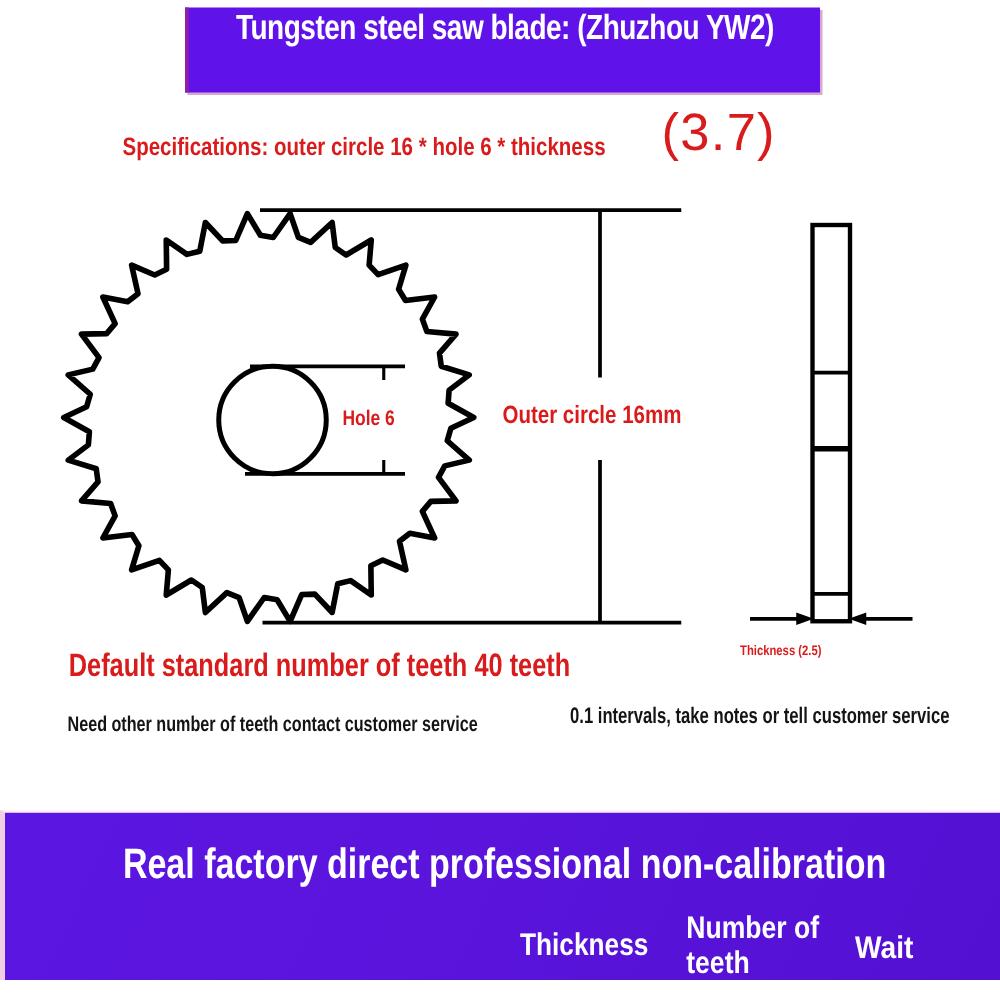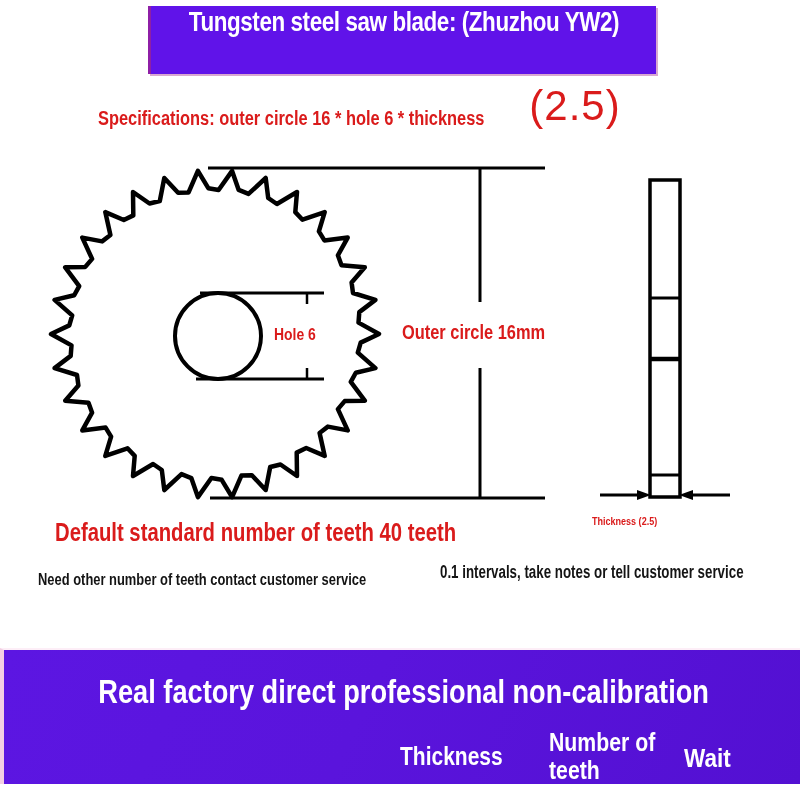--- a/index.html
+++ b/index.html
@@ -39,53 +39,53 @@
   .spec-value{font-size:42px;font-weight:400;margin-left:-40px;letter-spacing:1px;}
 
   
   .drawing{left:0;top:140px;width:800px;height:380px;}
   .red-label{color:var(--accent-red);font-weight:bold;line-height:1;}
   .hole-label{left:274px;top:326px;font-size:17px;}
   .outer-label{left:402px;top:322px;font-size:20px;}
   .thickness-label{left:592px;top:516px;font-size:11px;}
 
   .teeth-default{left:55px;top:517px;font-size:26px;font-weight:bold;color:var(--accent-red);}
-  .black-note{color:var(--ink);font-weight:bold;}
+  .black-note{color:var(--ink);font-weight:bold;margin-left:16px;}
   .contact-note{left:38px;top:570px;font-size:17px;}
   .interval-note{left:440px;top:562px;font-size:18px;}
 
   
   .footer-banner{
     left:0;top:648px;width:800px;height:136px;
     background:linear-gradient(115deg,#5c16e2 0%,var(--footer-purple) 45%,#5310d2 100%);
     border-left:4px solid #f3cfe3;
     border-top:2px solid #fdeef7;
     box-sizing:border-box;
     color:#ffffff;
   }
   .footer-headline{
     position:absolute;left:0;top:22px;width:800px;text-align:center;
     font-size:34px;font-weight:bold;
   }
   .footer-item{position:absolute;font-size:25px;font-weight:bold;line-height:1.12;}
   .fi0{left:53px;top:92px;}
-  .fi1{left:396px;top:92px;}
+  .fi1{left:412px;top:92px;}
   .fi2{left:545px;top:78px;width:150px;transform:scaleX(0.85);transform-origin:0 50%;}
   .fi3{left:680px;top:94px;}
 </style>
 </head>
 <body>
 
 <div class="abs top-banner">
   <span class="title cond-c">Tungsten steel saw blade: (Zhuzhou YW2)</span>
 </div>
 
 <div class="abs spec-line">
   <span class="spec-label cond">Specifications: outer circle 16 * hole 6 * thickness</span>
-  <span class="spec-value">(2.5)</span>
+  <span class="spec-value">(3.7)</span>
 </div>
 
 <svg class="abs drawing" viewBox="0 140 800 380" width="800" height="380" xmlns="http://www.w3.org/2000/svg">
 
   <path id="blade-path" d="M379.0,334.0 L360.7,342.6 L357.8,352.6 L375.4,368.1 L355.8,372.7 L350.8,381.9 L364.8,400.7 L344.7,401.1 L337.9,409.1 L347.7,430.4 L327.9,426.6 L319.6,433.0 L324.7,455.9 L306.2,448.0 L296.7,452.6 L297.0,476.0 L280.5,464.5 L270.2,467.0 L265.7,490.0 L251.9,475.3 L241.4,475.6 L232.1,497.1 L221.7,479.8 L211.4,478.0 L197.9,497.1 L191.3,478.1 L181.5,474.1 L164.3,490.0 L161.8,470.0 L153.1,464.0 L133.0,476.0 L134.7,455.9 L127.5,448.3 L105.3,455.9 L111.1,436.6 L105.6,427.6 L82.3,430.4 L92.1,412.7 L88.5,402.8 L65.2,400.7 L78.4,385.5 L77.0,375.0 L54.6,368.1 L70.7,355.9 L71.5,345.4 L51.0,334.0 L69.3,325.4 L72.2,315.4 L54.6,299.9 L74.2,295.3 L79.2,286.1 L65.2,267.3 L85.3,266.9 L92.1,258.9 L82.3,237.6 L102.1,241.4 L110.4,235.0 L105.3,212.1 L123.8,220.0 L133.3,215.4 L133.0,192.0 L149.5,203.5 L159.8,201.0 L164.3,178.0 L178.1,192.7 L188.6,192.4 L197.9,170.9 L208.3,188.2 L218.6,190.0 L232.1,170.9 L238.7,189.9 L248.5,193.9 L265.7,178.0 L268.2,198.0 L276.9,204.0 L297.0,192.0 L295.3,212.1 L302.5,219.7 L324.7,212.1 L318.9,231.4 L324.4,240.4 L347.7,237.6 L337.9,255.3 L341.5,265.2 L364.8,267.3 L351.6,282.5 L353.0,293.0 L375.4,299.9 L359.3,312.1 L358.5,322.6 Z" fill="#ffffff" stroke="#000000" stroke-width="4.5" stroke-linejoin="round"></path>
 
   <circle cx="218" cy="336" r="43" fill="#ffffff" stroke="#000000" stroke-width="4"></circle>
 
   <g stroke="#000000">
     <line x1="200" y1="293" x2="324" y2="293" stroke-width="3"></line>

